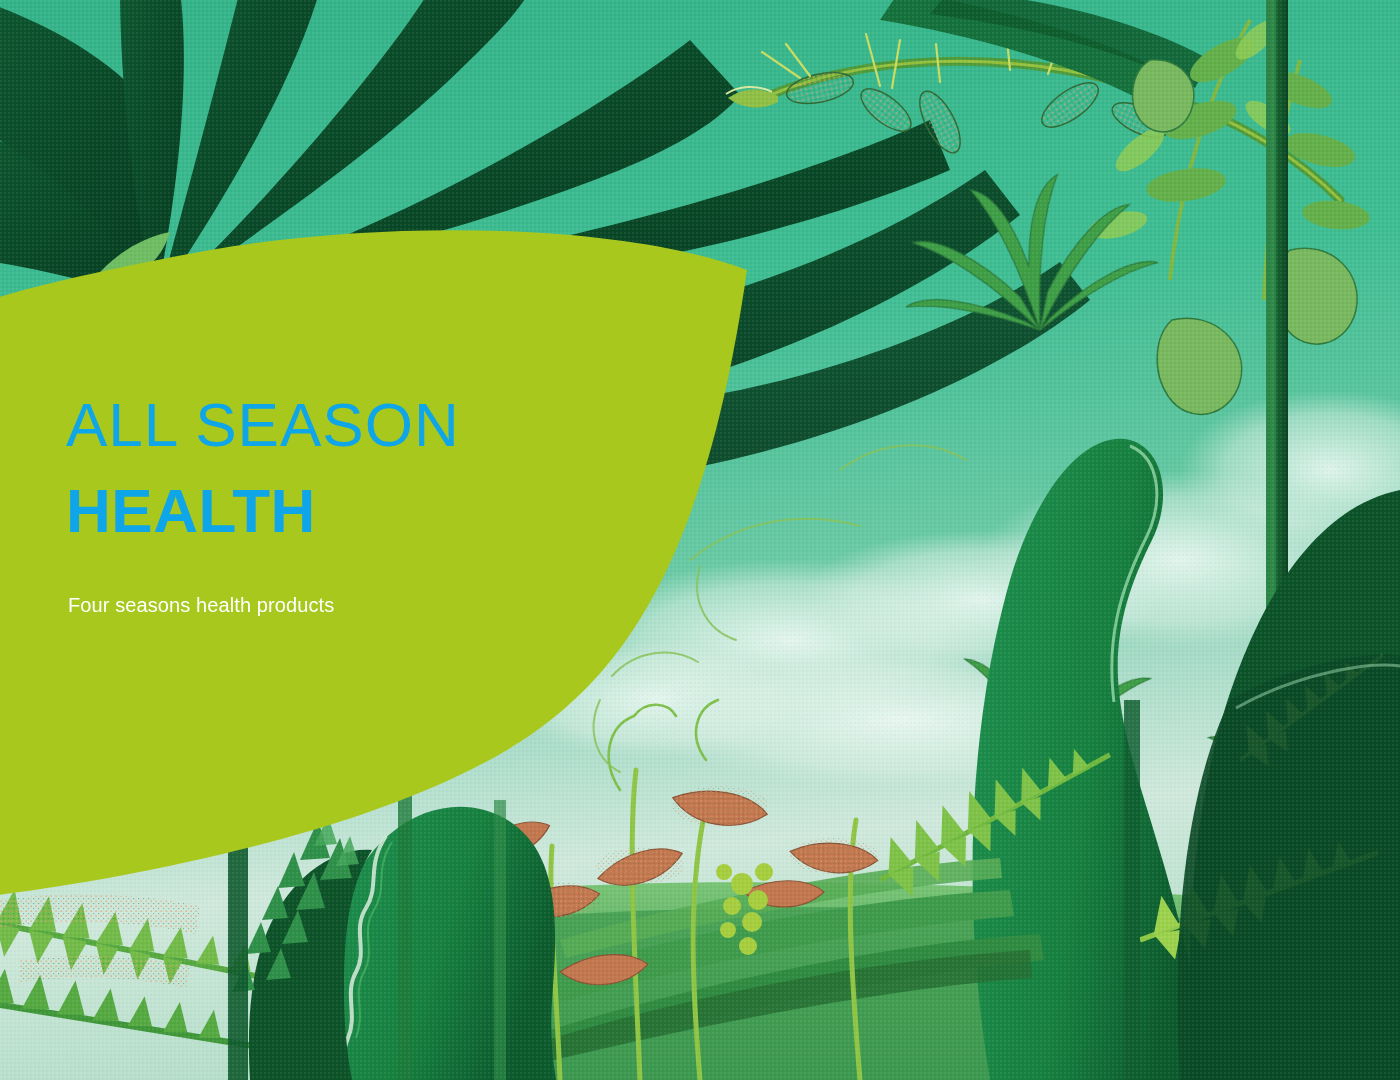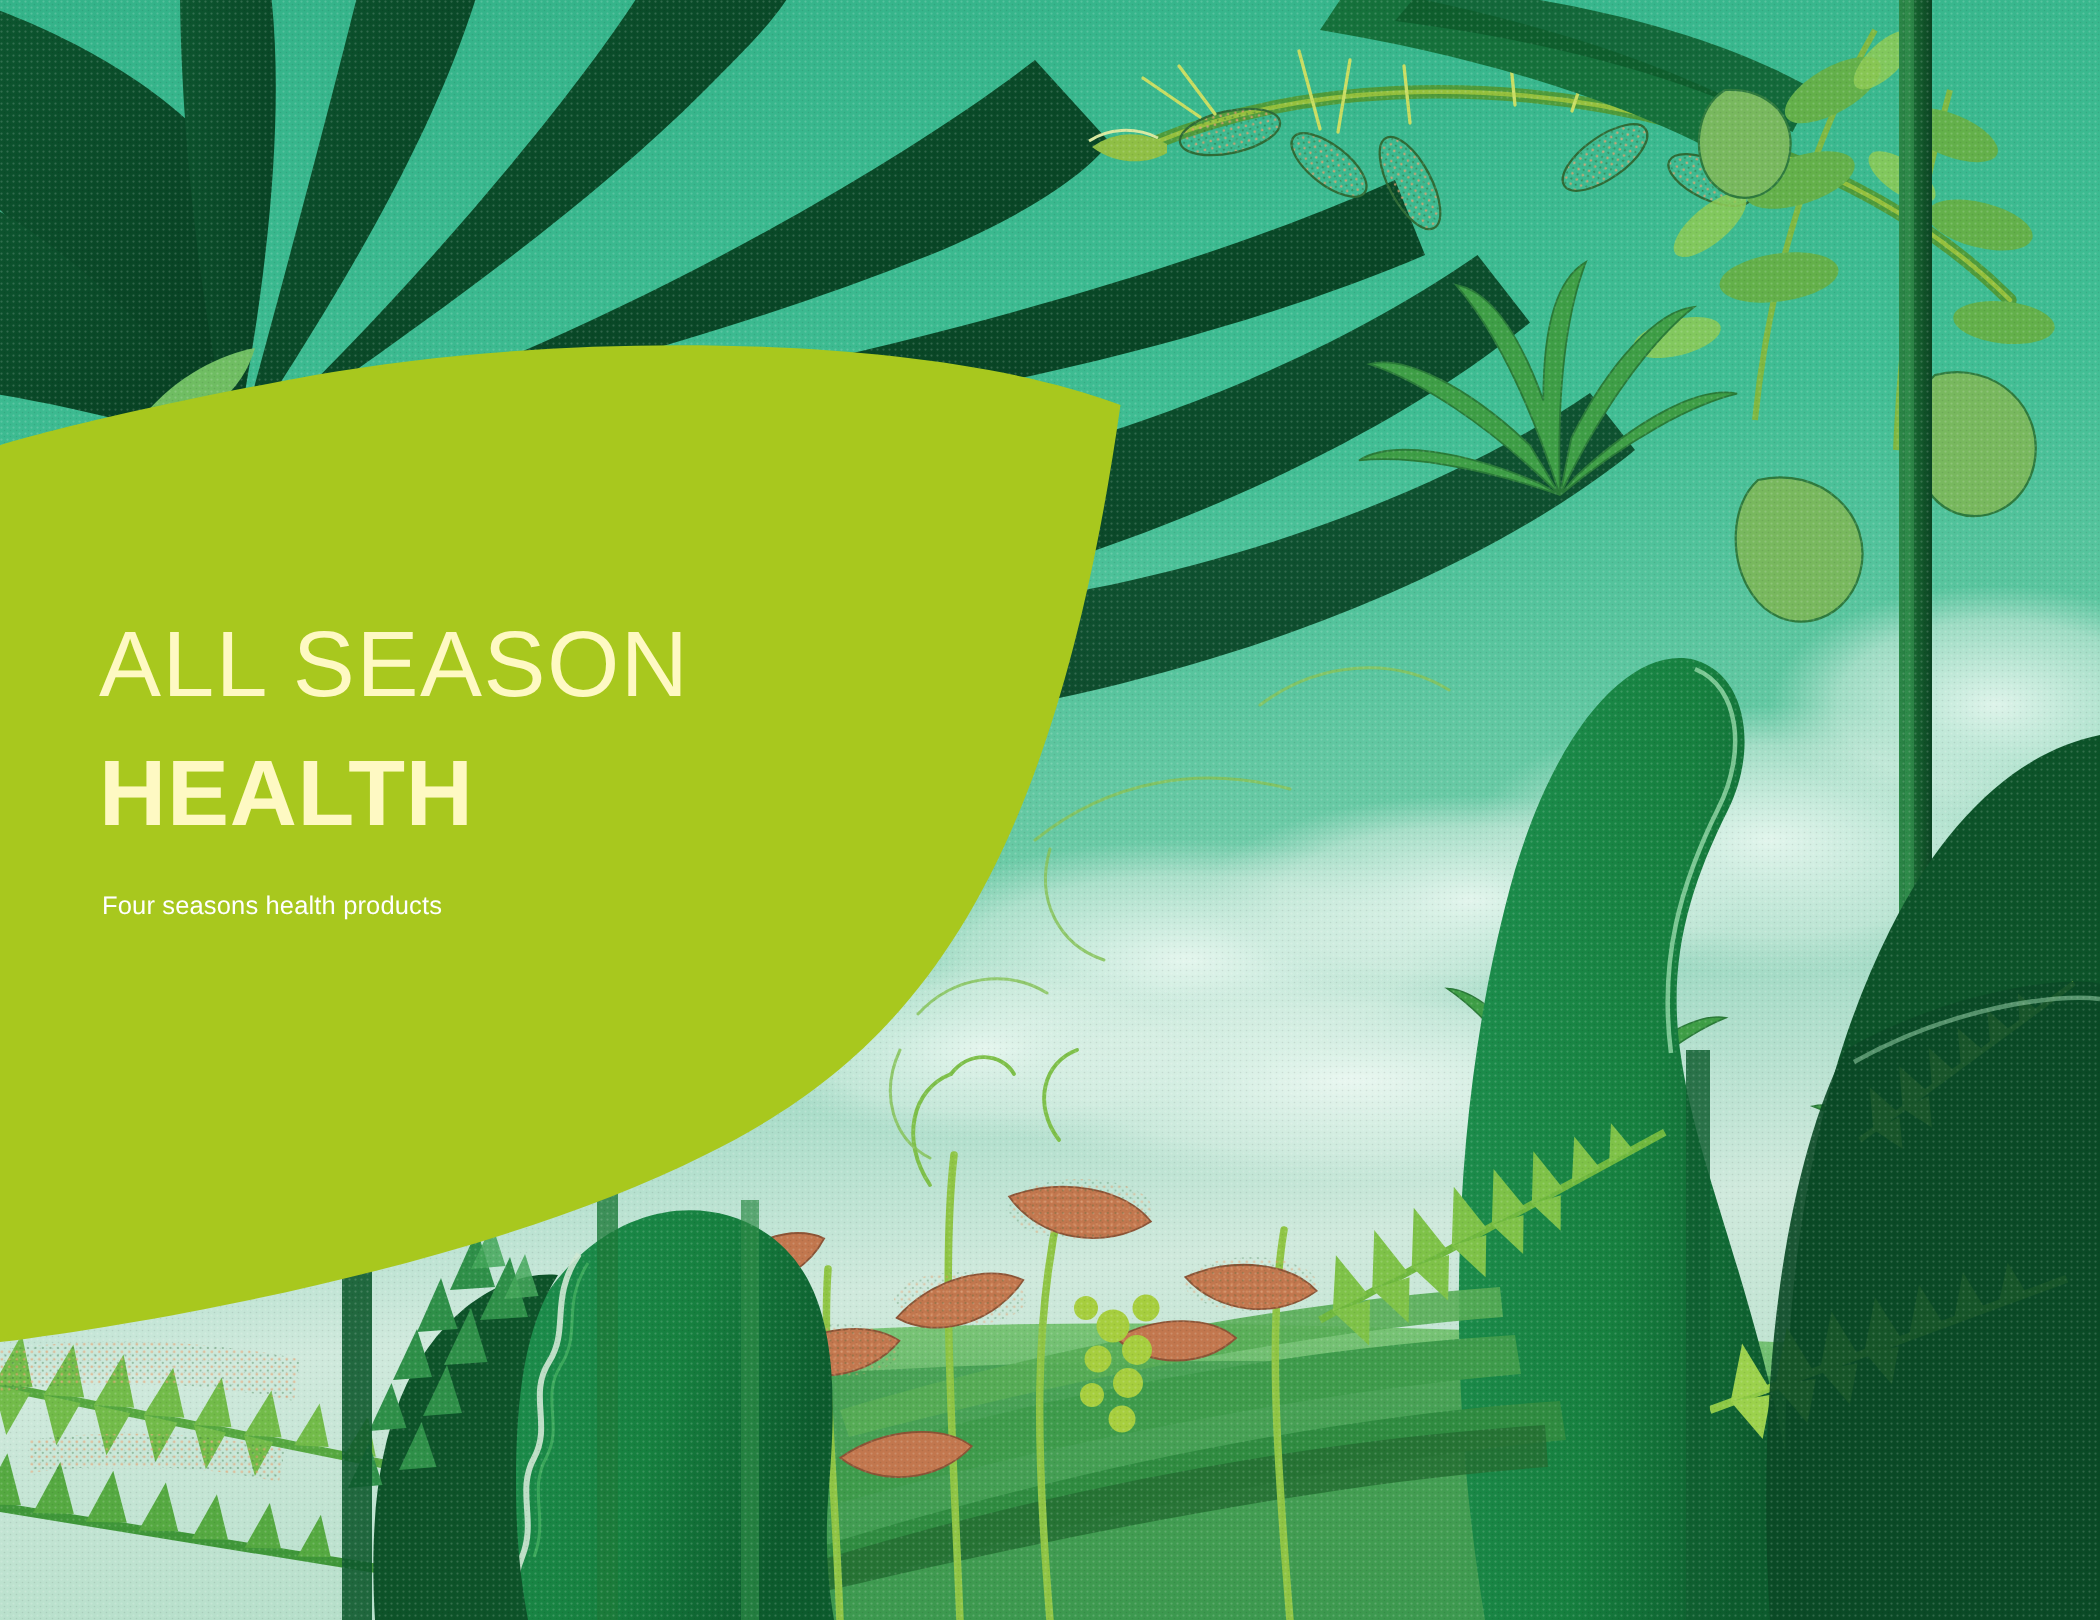--- a/index.html
+++ b/index.html
@@ -17,23 +17,23 @@
     position: absolute;
     left: 0; top: 0;
     width: 1400px; height: 1080px;
     display: block;
   }
   #overlay { pointer-events: none; }
 
   .hero-title {
     position: absolute;
     left: 66px;
-    top: 413px;
+    top: 394px;
     width: 560px;
-    color: #fef9c3;
+    color: #0ea5e9;
     line-height: 1.0;
     letter-spacing: 0.3px;
   }
   .hero-line1 {
     display: block;
     font-size: 62px;
     font-weight: 300;
     letter-spacing: 1px;
     white-space: nowrap;
   }
@@ -42,21 +42,21 @@
     font-size: 62px;
     font-weight: 700;
     letter-spacing: 0.5px;
     margin-top: 24px;
     white-space: nowrap;
   }
   .hero-sub {
     position: absolute;
     left: 68px;
     top: 594px;
-    font-size: 17px;
+    font-size: 20px;
     font-weight: 400;
     color: #ffffff;
     letter-spacing: 0.1px;
     white-space: nowrap;
   }
 </style>
 </head>
 <body>
 
 <div id="stage">

